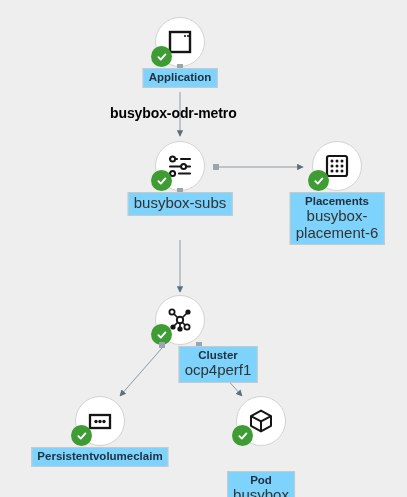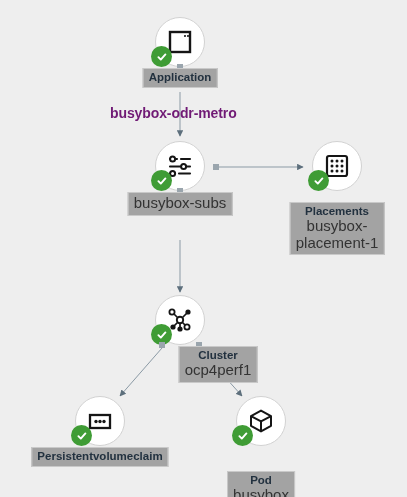--- a/index.html
+++ b/index.html
@@ -26,21 +26,21 @@
     width: 407px;
     height: 497px;
     pointer-events: none;
   }
 
   
   .graph-title {
     position: absolute;
     font-size: 14px;
     font-weight: bold;
-    color: #701a75;
+    color: #000000;
     letter-spacing: -0.1px;
     white-space: nowrap;
   }
 
   
   .node {
     position: absolute;
     width: 0; height: 0;
   }
   .node-circle {
@@ -70,21 +70,21 @@
     display: flex;
     align-items: center;
     justify-content: center;
     box-sizing: border-box;
   }
 
   
   .node-label {
     position: absolute;
     transform: translateX(-50%);
-    background: #a3a3a3;
+    background: #7dd3fc;
     border: 1px solid #c9c9c9;
     box-sizing: border-box;
     padding: 2px 5px 3px 5px;
     text-align: center;
     line-height: 1.12;
     white-space: nowrap;
   }
   .node-label .ttl {
     display: block;
     font-size: 11.5px;
@@ -193,24 +193,24 @@
           <circle cx="13" cy="18" r="1.5"></circle>
           <circle cx="18" cy="18" r="1.5"></circle>
         </g>
       </svg>
     </div>
     <div class="status-badge">
       <svg width="12" height="12" viewBox="0 0 12 12">
         <path d="M2.4 6.2 L4.8 8.6 L9.4 3.4" fill="none" stroke="#ffffff" stroke-width="1.9" stroke-linecap="round" stroke-linejoin="round"></path>
       </svg>
     </div>
-    <div class="node-label" style="left:0px; top:36px;">
+    <div class="node-label" style="left:0px; top:26px;">
       <span class="ttl">Placements</span>
       <span class="sub">busybox-</span>
-      <span class="sub">placement-1</span>
+      <span class="sub">placement-6</span>
     </div>
   </div>
 
   <div class="node" style="left:180px; top:320px;">
     <div class="node-circle">
       <svg width="30" height="28" viewBox="0 0 30 28">
         <g stroke="#151515" stroke-width="1.7">
           <line x1="15" y1="14" x2="7" y2="6"></line>
           <line x1="15" y1="14" x2="23" y2="6"></line>
           <line x1="15" y1="14" x2="8" y2="21"></line>

